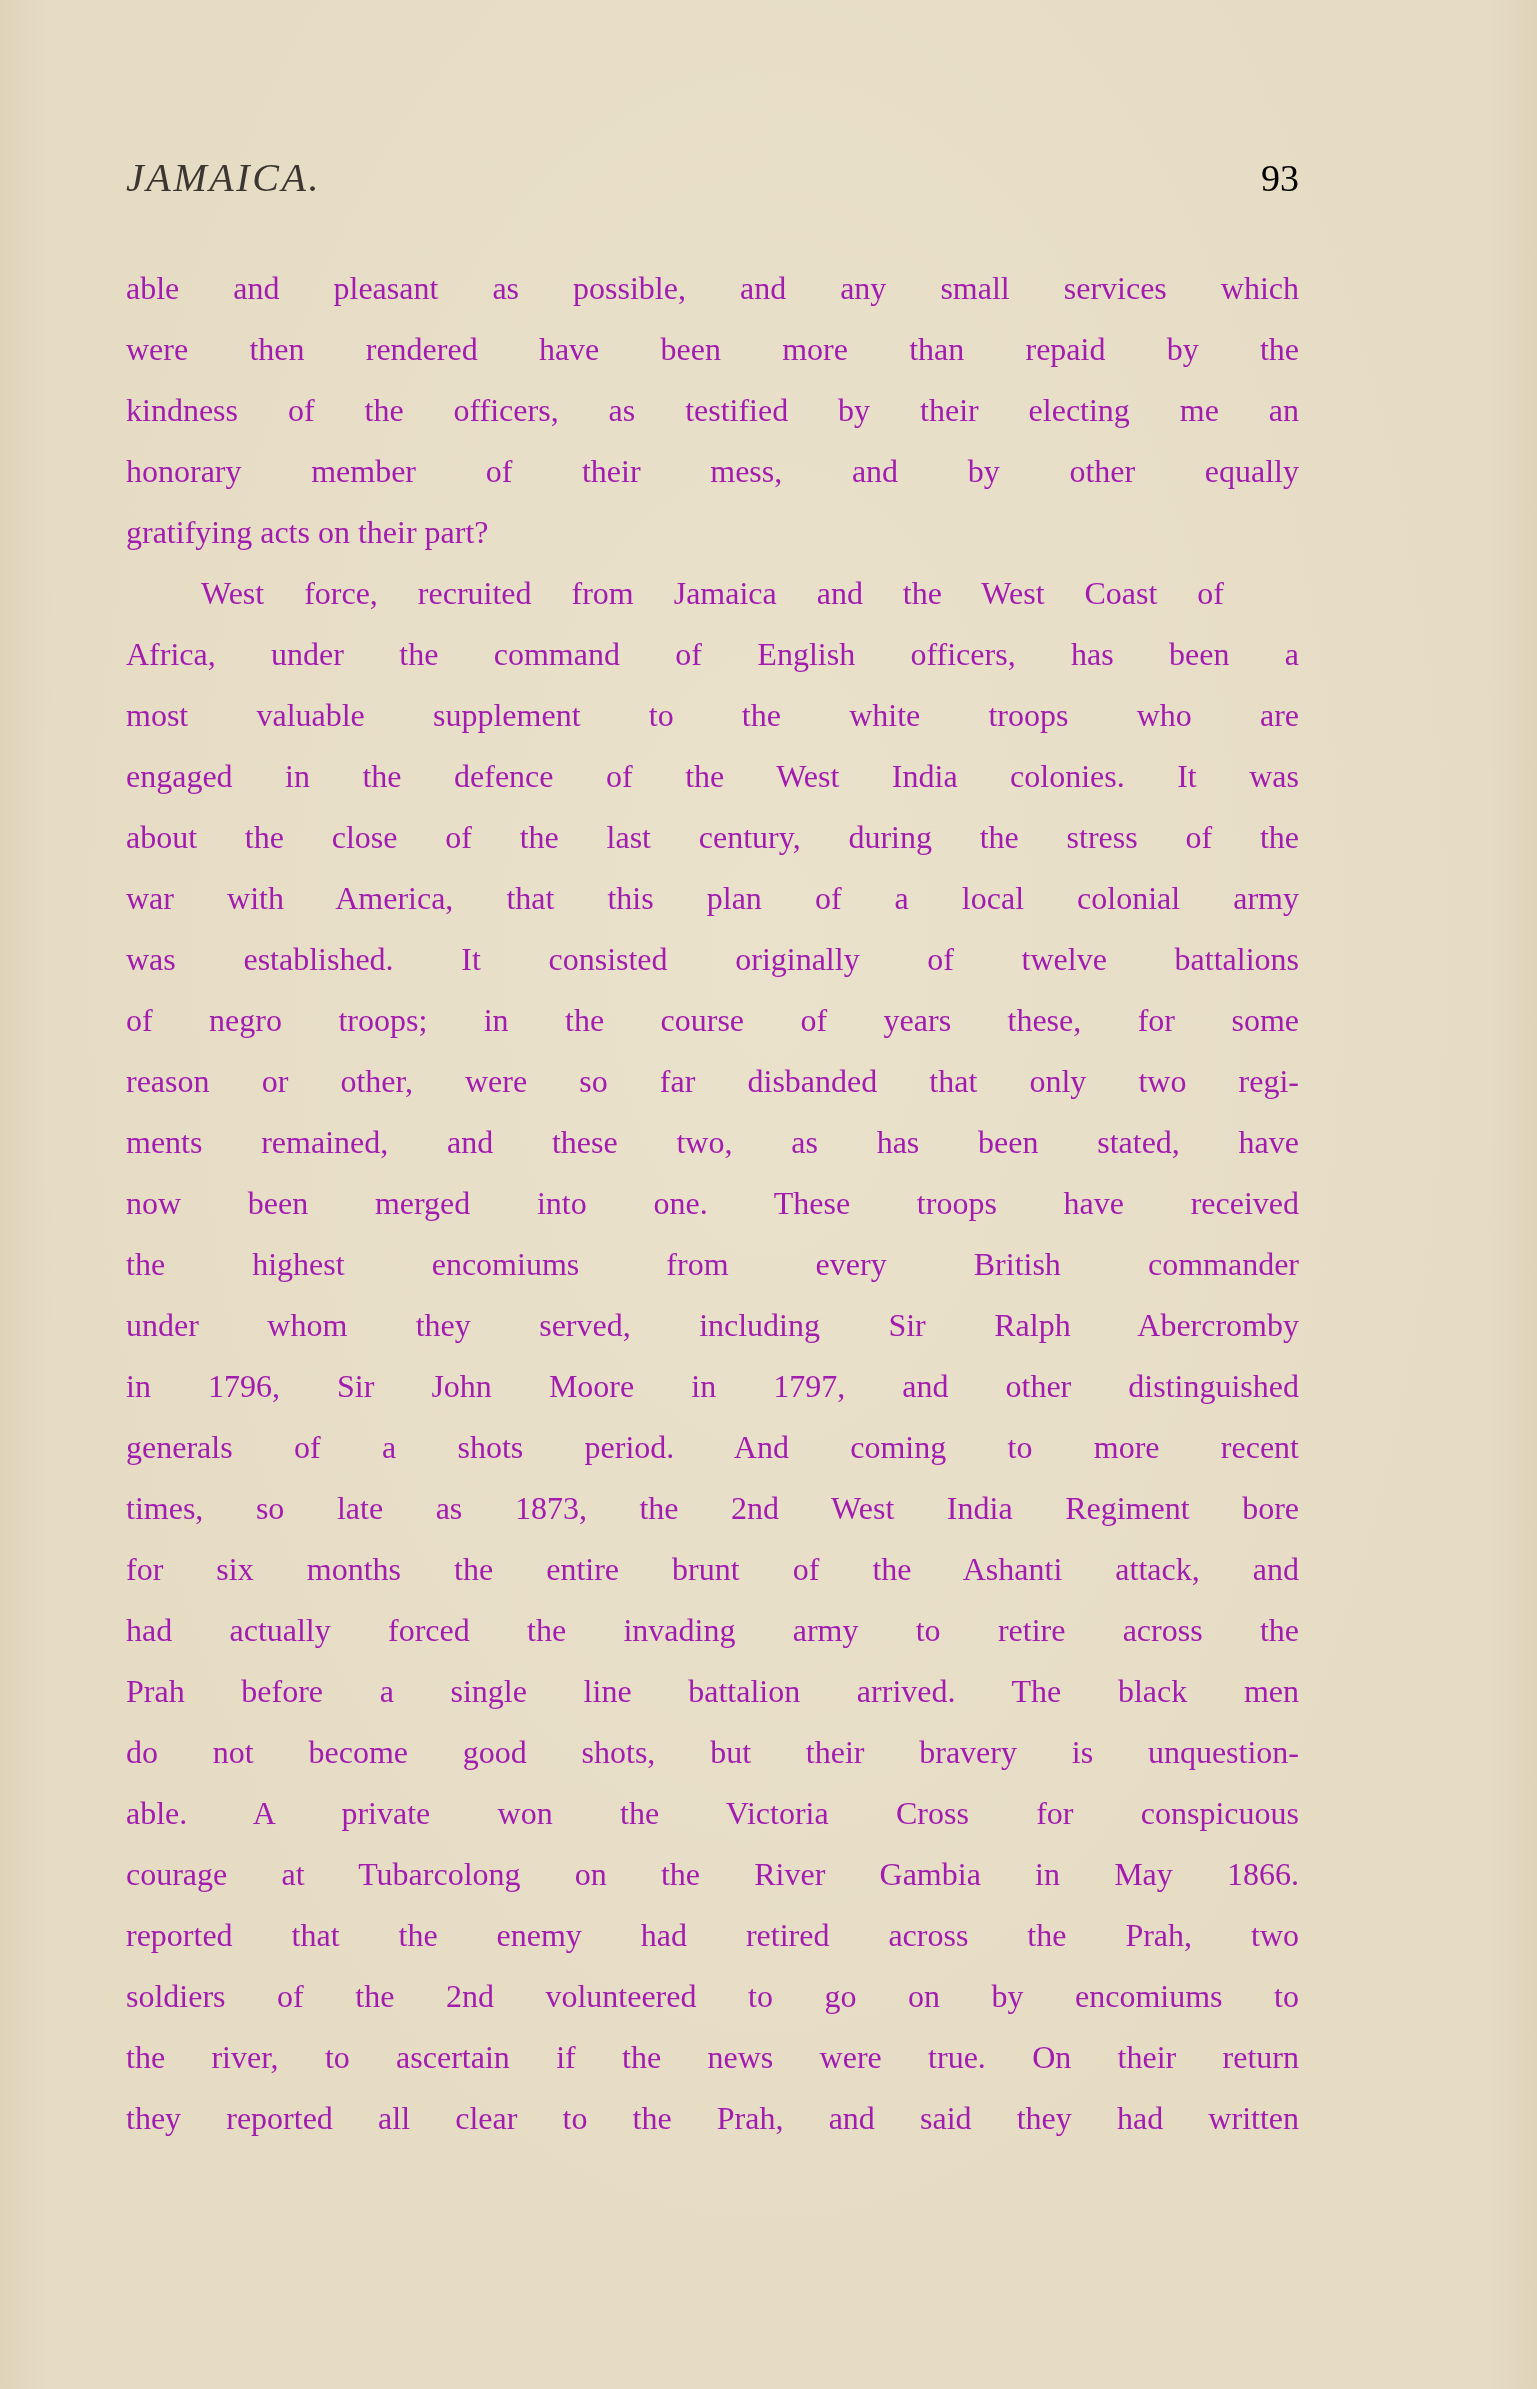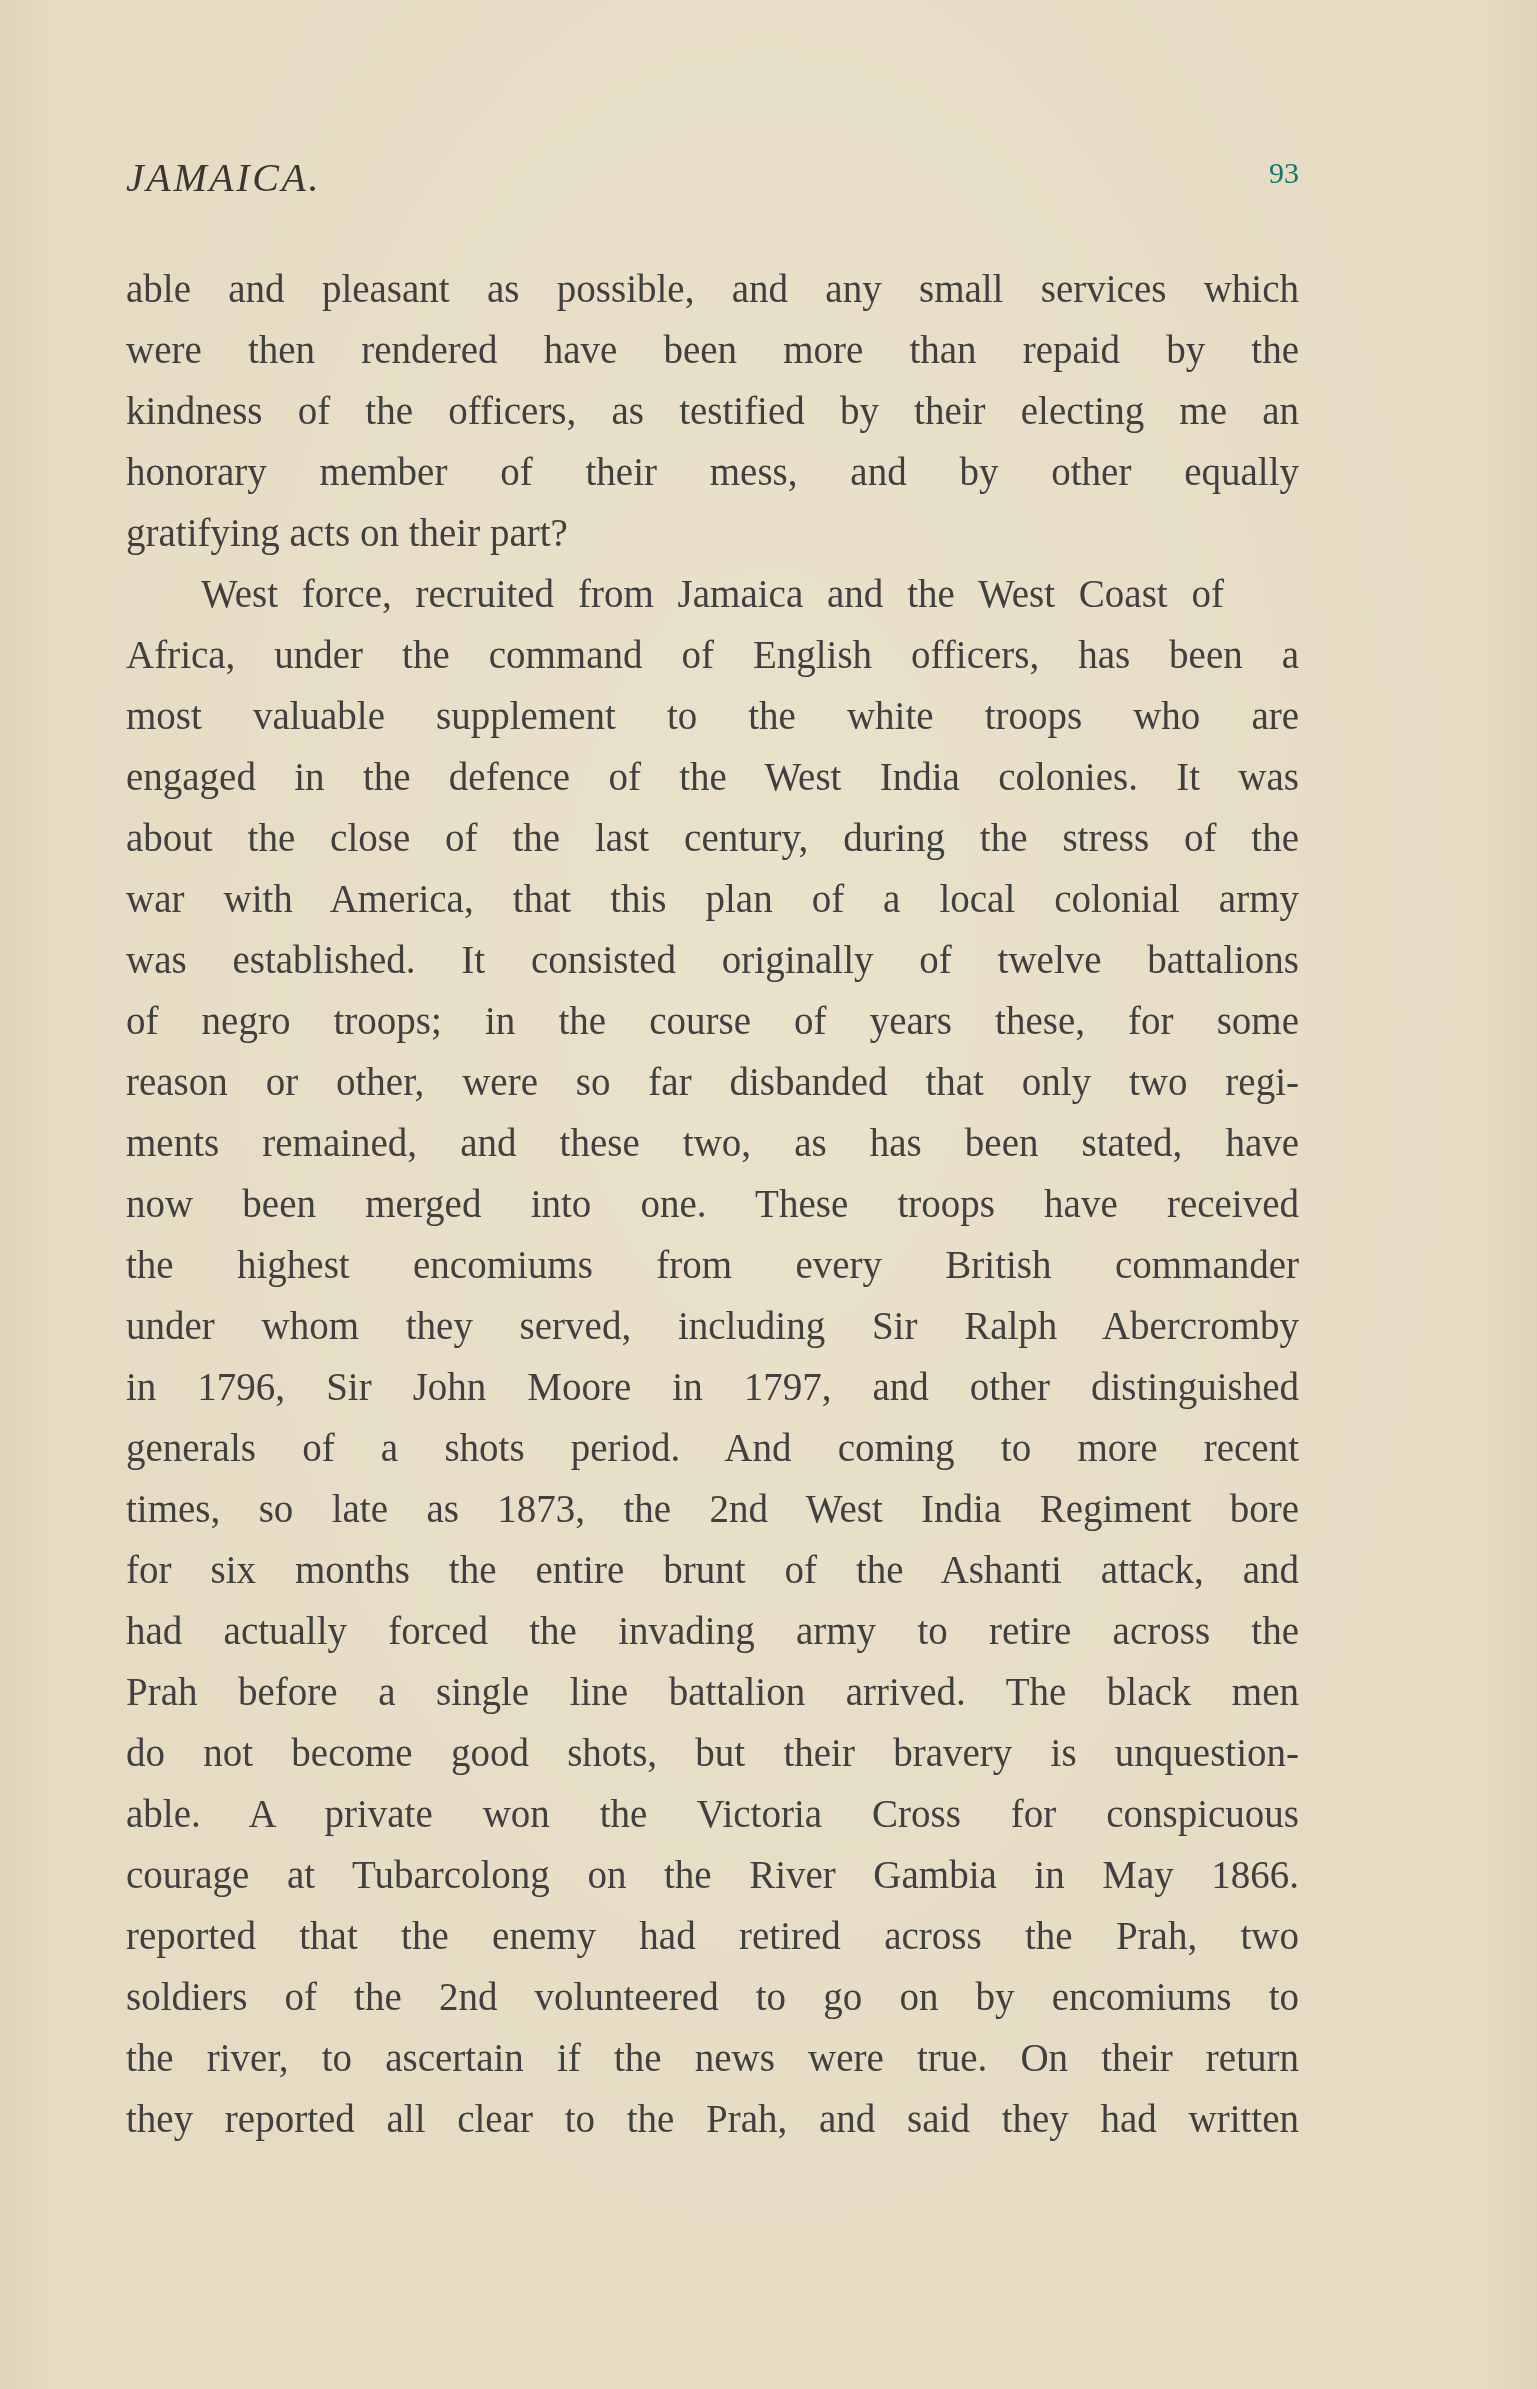--- a/index.html
+++ b/index.html
@@ -39,39 +39,39 @@
       font-style: italic;
       font-size: 40px;
       letter-spacing: 2.6px;
       color: #3b3631;
       top: 0;
     }
     .page-number {
       position: absolute;
       right: 0;
       top: 1.7px;
-      font-size: 30px;
-      color: #0f766e;
+      font-size: 38px;
+      color: #000000;
     }
     .text-block {
       position: absolute;
       top: 258px;
       left: 126px;
       width: 1173px;
     }
     .line {
       display: block;
       height: 61px;
       line-height: 61px;
-      font-size: 39px;
+      font-size: 32px;
       text-align: justify;
       text-align-last: justify;
       white-space: nowrap;
       overflow: visible;
-      color: #404040;
+      color: #a21caf;
     }
     .line.last {
       text-align-last: left;
     }
     .line.indent {
       padding-left: 75px;
     }
     .line .inner {
       display: inline-block;
       width: 100%;

